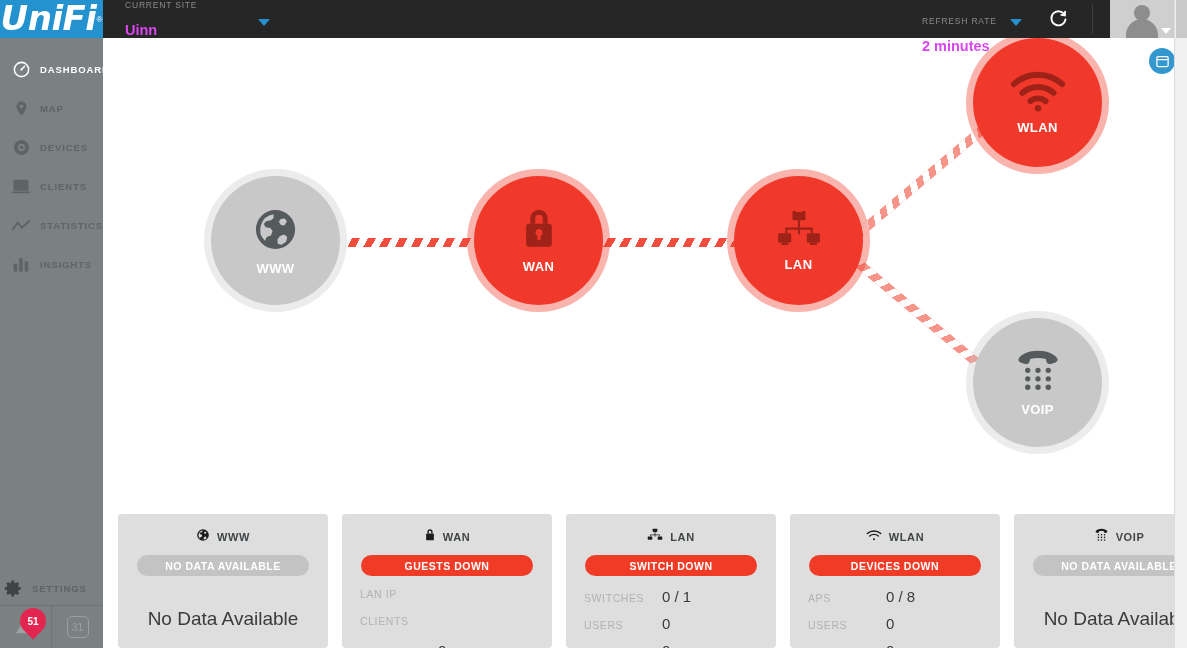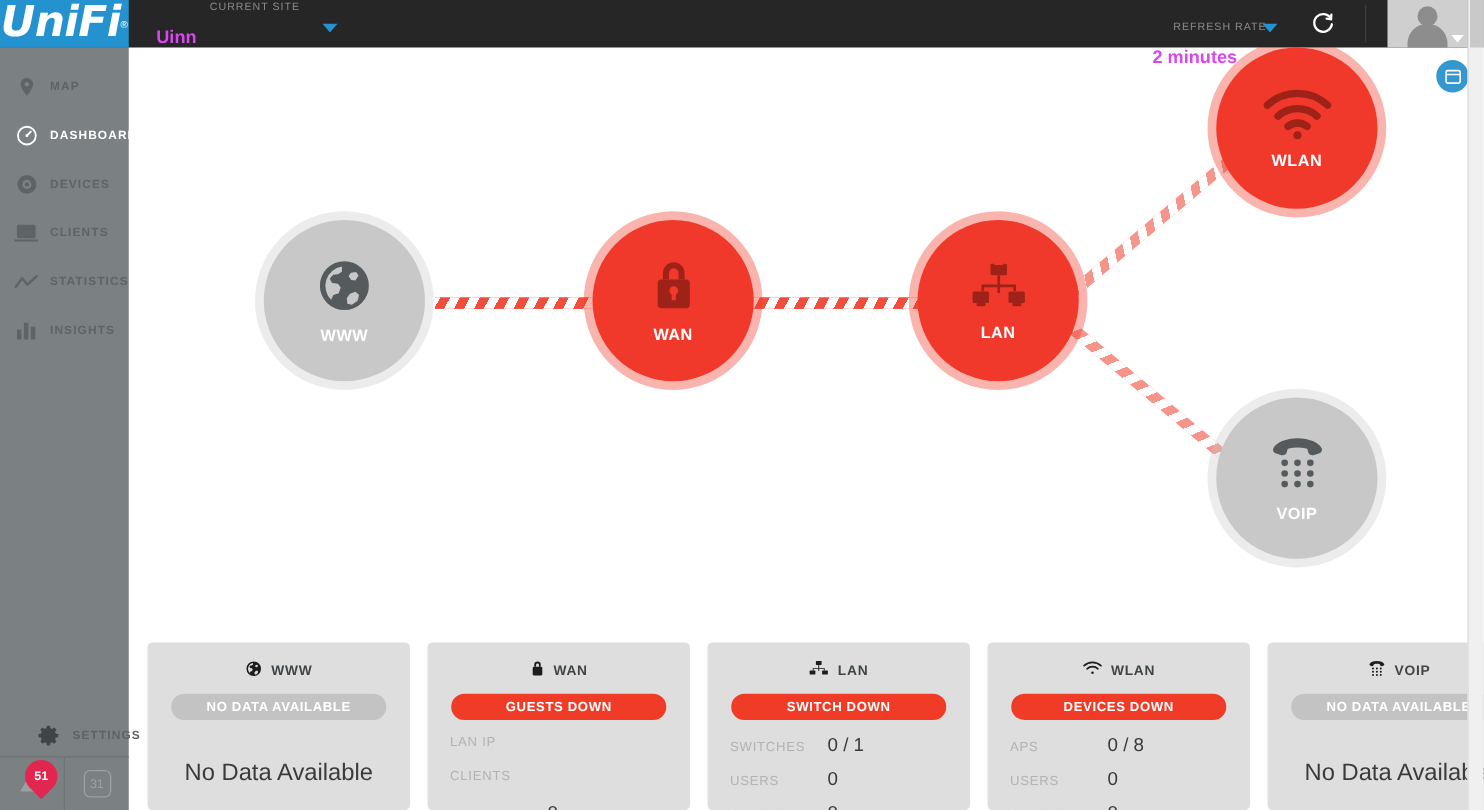--- a/index.html
+++ b/index.html
@@ -24,21 +24,21 @@
   .logo-text {
     font-family: "DejaVu Sans", sans-serif;
     font-style: italic; font-weight: bold; font-size: 34px; color: #ffffff;
     letter-spacing: -0.5px; line-height: 1; padding-bottom: 2px;
   }
   .logo-reg { font-size: 8px; vertical-align: super; font-style: normal; font-weight: normal;}
 
   .hdr-field { position: relative; height: 38px; display: flex; flex-direction: column;
                justify-content: center; padding-left: 22px; flex: none; }
   .hdr-label { font-size: 8.5px; color: #8a8a8a; letter-spacing: 0.8px;
-               text-transform: uppercase; line-height: 10px; margin-bottom: 13px; text-align: center; }
+               text-transform: uppercase; line-height: 10px; margin-bottom: 13px; }
   .hdr-value { font-size: 14.5px; color: #d946ef; font-weight: bold; line-height: 15px; }
   .caret-down {
     width: 0; height: 0; border-left: 6px solid transparent; border-right: 6px solid transparent;
     border-top: 7px solid #2492cf; position: absolute; bottom: 12px; cursor: pointer;
   }
   #site-caret { left: 258px; }
   #rate-caret { left: 1010px; }
 
   .site-field { position: absolute; left: 103px; top: 0; width: 180px; }
   .rate-field { position: absolute; left: 900px; top: 16px; width: 130px; }
@@ -79,21 +79,21 @@
   .nav-icon { width: 26px; height: 22px; display: flex; align-items: center;
               justify-content: center; flex: none; }
   .nav-label {
     font-size: 9.5px; font-weight: bold; letter-spacing: 0.9px;
     color: #5e6366; text-transform: uppercase; margin-left: 6px;
   }
   .nav-item.active .nav-label { color: #ffffff; }
 
   .settings-item {
     position: absolute; bottom: 43px; left: 0; width: 107px;
-    display: flex; align-items: center; height: 34px; padding-left: 26px; cursor: pointer;
+    display: flex; align-items: center; height: 34px; padding-left: 0; cursor: pointer;
   }
   .sidebar-bottom {
     position: absolute; bottom: 0; left: 0; width: 103px; height: 43px;
     display: flex; border-top: 1px solid #6d7376;
   }
   .bottom-cell {
     flex: 1; display: flex; align-items: center; justify-content: center;
     position: relative; cursor: pointer;
   }
   .bottom-cell + .bottom-cell { border-left: 1px solid #6d7376; }
@@ -219,39 +219,39 @@
     <div class="avatar">
       <div class="avatar-head"></div>
       <div class="avatar-body"></div>
       <div class="avatar-caret"></div>
     </div>
   </div>
 
   <div class="sidebar">
     <div class="nav-list">
 
-      <div class="nav-item">
-        <span class="nav-icon">
-          <svg width="17" height="19" viewBox="0 0 24 24" fill="#5e6366">
-            <path d="M12 2 C8 2 5 5 5 9 c0 5 7 13 7 13 s7-8 7-13 c0-4-3-7-7-7z"></path>
-            <circle cx="12" cy="9" r="2.6" fill="#7b8083"></circle>
-          </svg>
-        </span>
-        <span class="nav-label">MAP</span>
-      </div>
-
       <div class="nav-item active">
         <span class="nav-icon">
           <svg width="19" height="19" viewBox="0 0 24 24" fill="none" stroke="#ffffff" stroke-width="1.9">
             <circle cx="12" cy="12" r="9"></circle>
               <path d="M12 12 L16 8" stroke-linecap="round"></path>
             <circle cx="12" cy="12" r="1.4" fill="#ffffff" stroke="none"></circle>
           </svg>
         </span>
         <span class="nav-label">DASHBOARD</span>
+      </div>
+
+      <div class="nav-item">
+        <span class="nav-icon">
+          <svg width="17" height="19" viewBox="0 0 24 24" fill="#5e6366">
+            <path d="M12 2 C8 2 5 5 5 9 c0 5 7 13 7 13 s7-8 7-13 c0-4-3-7-7-7z"></path>
+            <circle cx="12" cy="9" r="2.6" fill="#7b8083"></circle>
+          </svg>
+        </span>
+        <span class="nav-label">MAP</span>
       </div>
 
       <div class="nav-item">
         <span class="nav-icon">
           <svg width="19" height="19" viewBox="0 0 24 24">
             <circle cx="12" cy="12" r="9.5" fill="#5e6366"></circle>
             <circle cx="12" cy="12" r="4.6" fill="#7b8083"></circle>
             <circle cx="12" cy="12" r="2.2" fill="#5e6366"></circle>
           </svg>
         </span>

